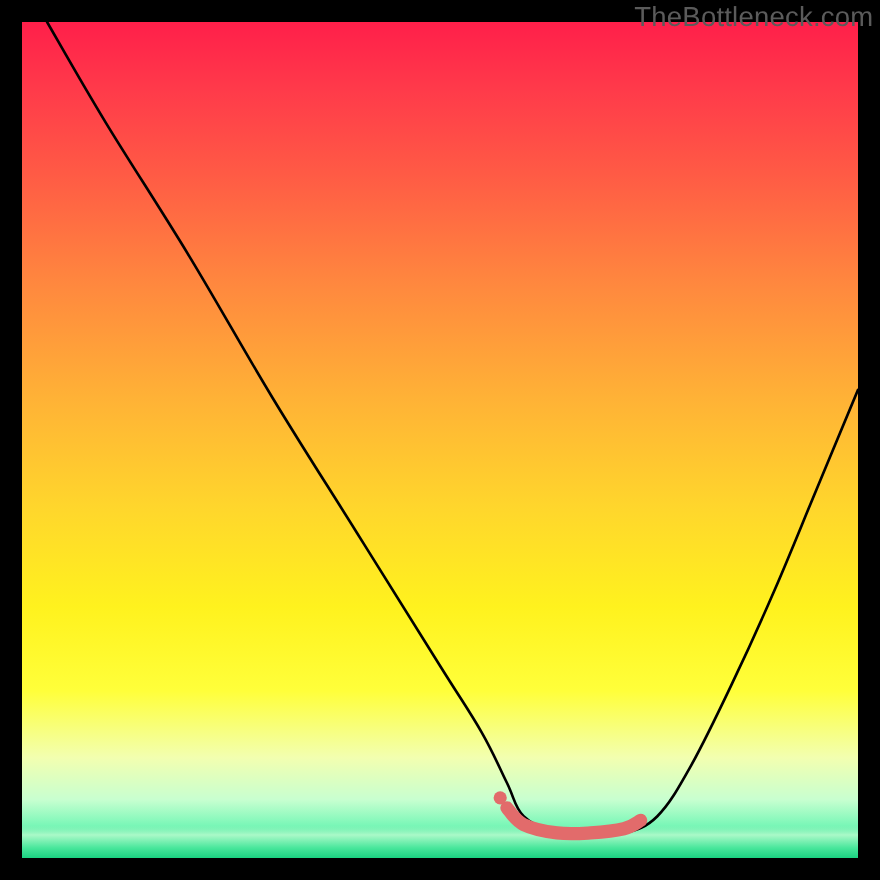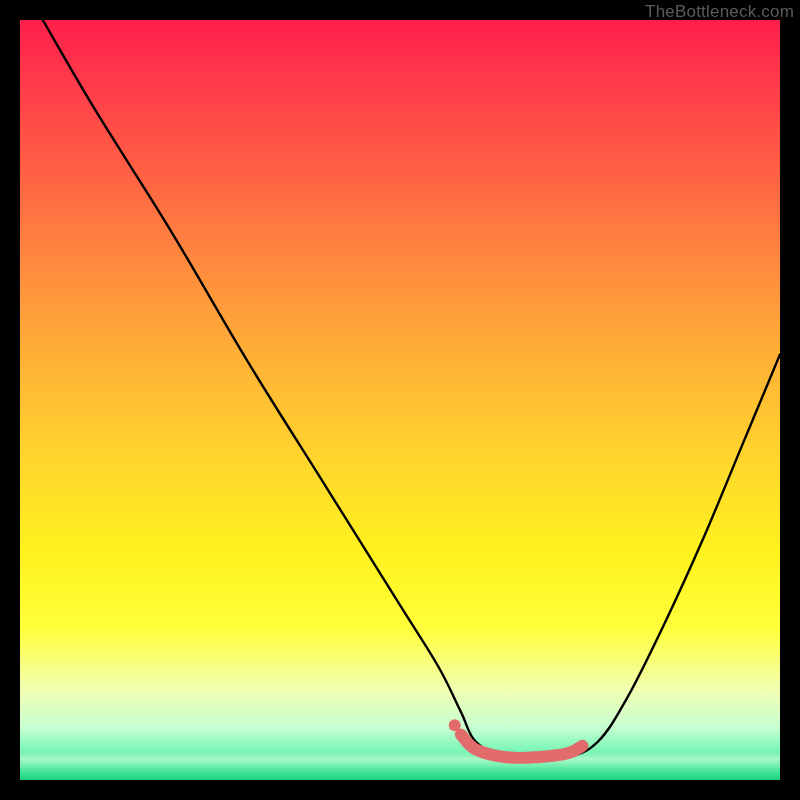--- a/index.html
+++ b/index.html
@@ -67,21 +67,21 @@
     left: 0;
     top: 0;
     width: 760px;
     height: 760px;
   }
   .attribution {
     position: absolute;
     top: 2px;
     right: 6px;
     color: #5b5b5b;
-    font-size: 17px;
+    font-size: 25px;
     font-weight: 500;
     letter-spacing: 0.2px;
   }
 </style>
 </head>
 <body>
 
 <div class="frame">
   <div class="plot-area">
     <div class="gradient"></div>

